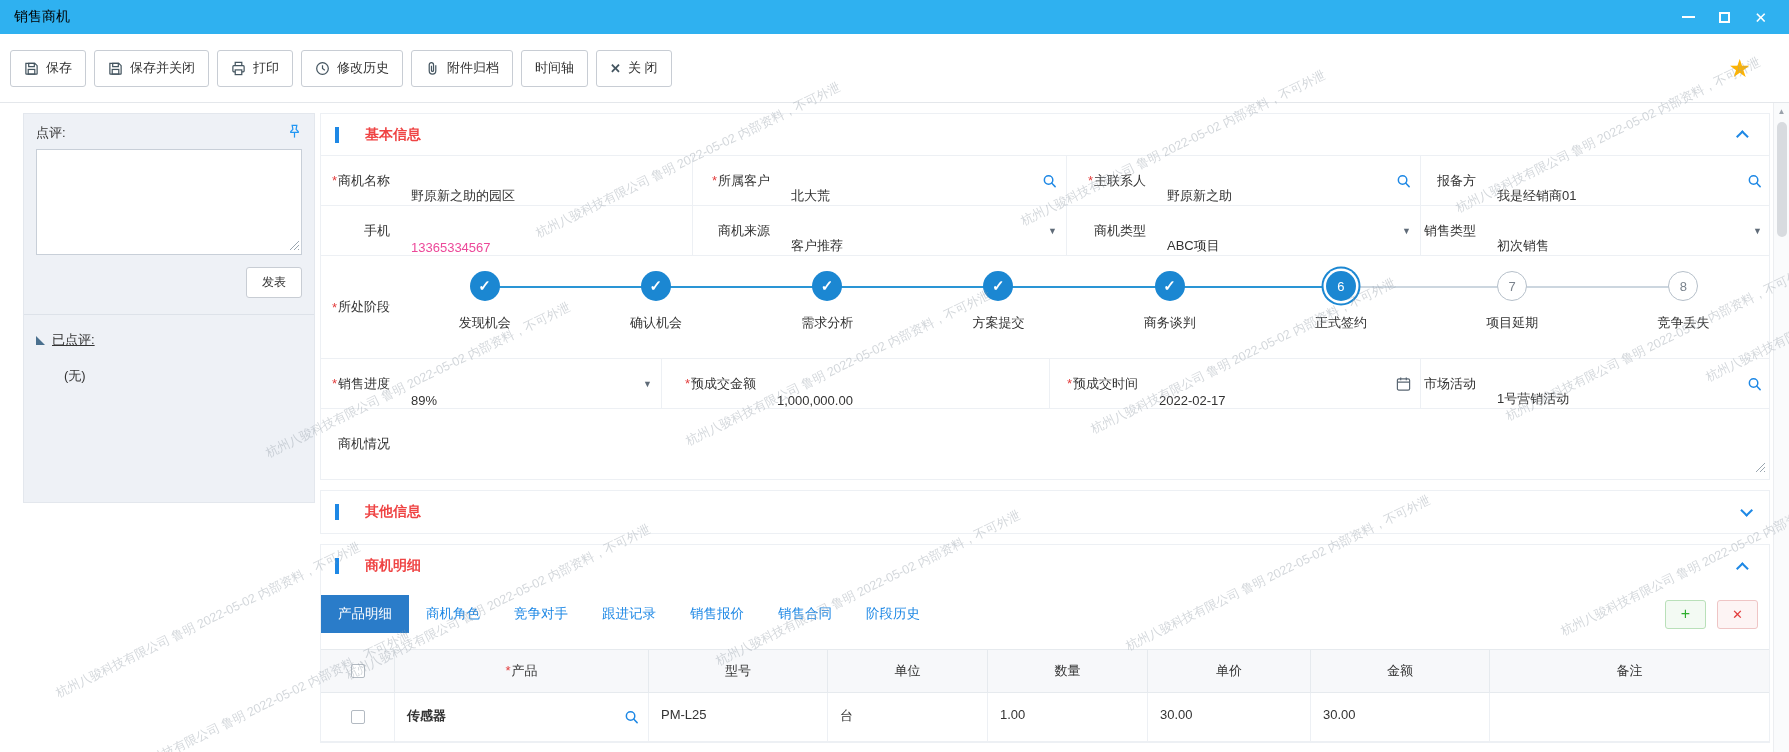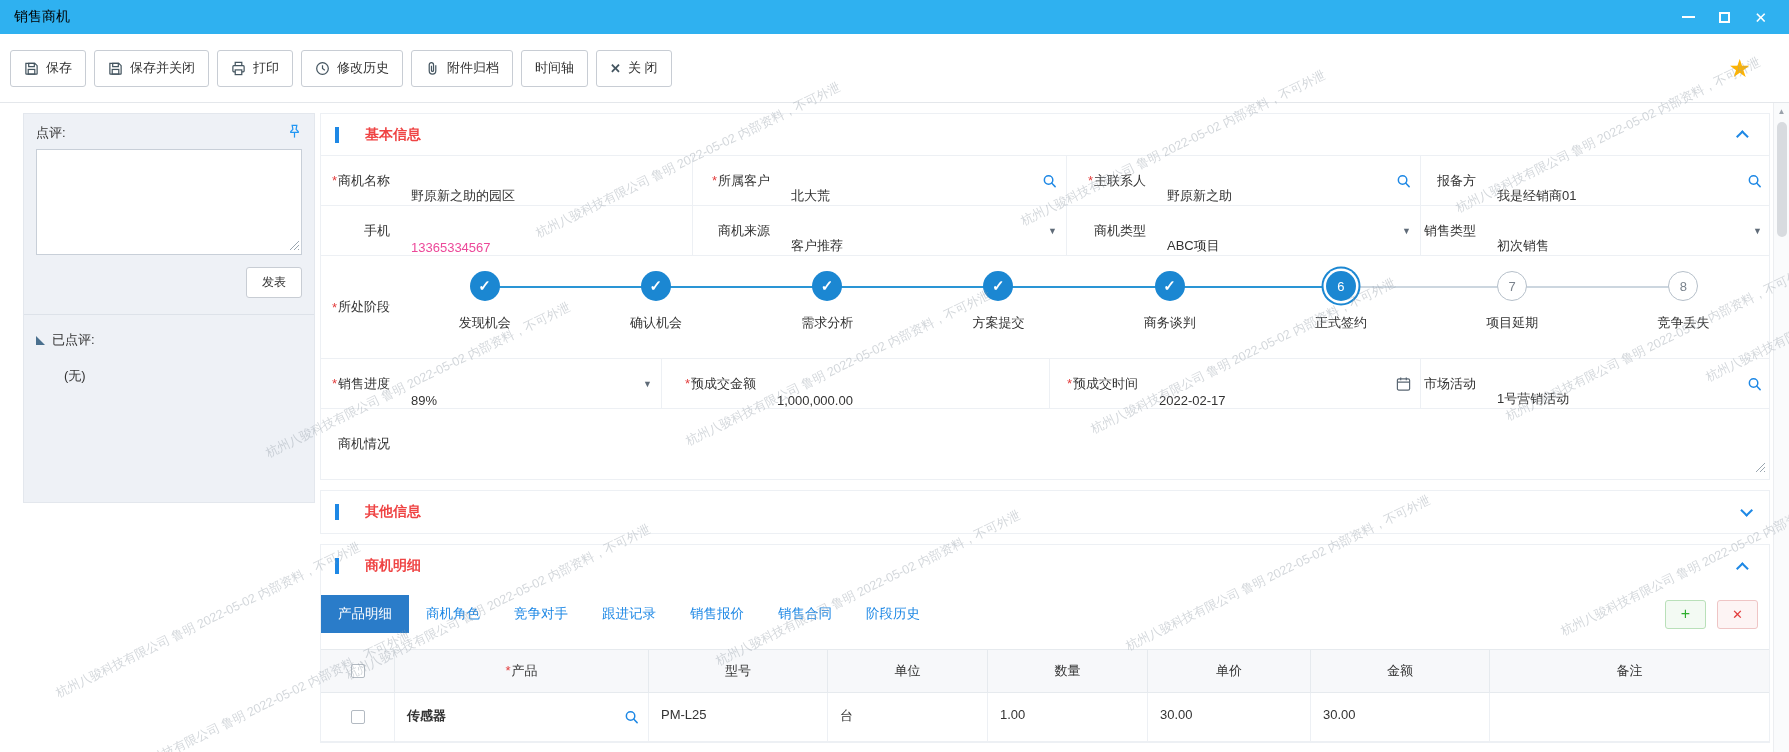--- a/index.html
+++ b/index.html
@@ -31,21 +31,21 @@
   .cp-title { font-size:13px; color:#333; }
   .pin { cursor:pointer; }
   .cp-box-wrap { position:relative; margin-top:7px; }
   .cp-box { width:100%; height:106px; border:1px solid #c8cfd8; background:#fff; resize:none;
             font-family:"Liberation Sans",sans-serif; font-size:13px; padding:6px; }
   .grip { position:absolute; right:2px; bottom:4px; pointer-events:none; }
   .cp-publish-row { text-align:right; margin-top:9px; }
   .cp-publish { border:1px solid #c8cdd4; background:#fff; border-radius:3px; padding:6px 15px;
                 font-size:12px; color:#333; cursor:pointer; font-family:"Liberation Sans",sans-serif; }
   .cp-divider { border-top:1px solid #dde2e9; margin:16px -12px 0 -12px; }
-  .cp-reviewed { display:flex; align-items:center; gap:7px; margin-top:16px; font-size:13px; }
+  .cp-reviewed { display:flex; align-items:center; gap:7px; margin-top:16px; font-size:13px;text-decoration:underline; }
   .tri { width:0; height:0; border-left:9px solid #4a708e; border-top:9px solid transparent; }
   .cp-none { margin:18px 0 0 28px; font-size:13px; color:#333; }
   
   .main { position:absolute; left:320px; top:10px; width:1450px; }
   .section { background:#fff; border:1px solid #edf0f4; margin-bottom:10px; }
   .sec-header { height:42px; display:flex; align-items:center; padding:0 14px; }
   .sec-header.lined { border-bottom:1px solid #edf0f4; }
   .sec-bar { width:4px; height:16px; background:#1e88e5; margin-right:9px; }
   .sec-title { font-size:14px; font-weight:bold; color:#ef4444;margin-left:17px; }
   .sec-chev { margin-left:auto; padding:4px 6px; cursor:pointer; }

